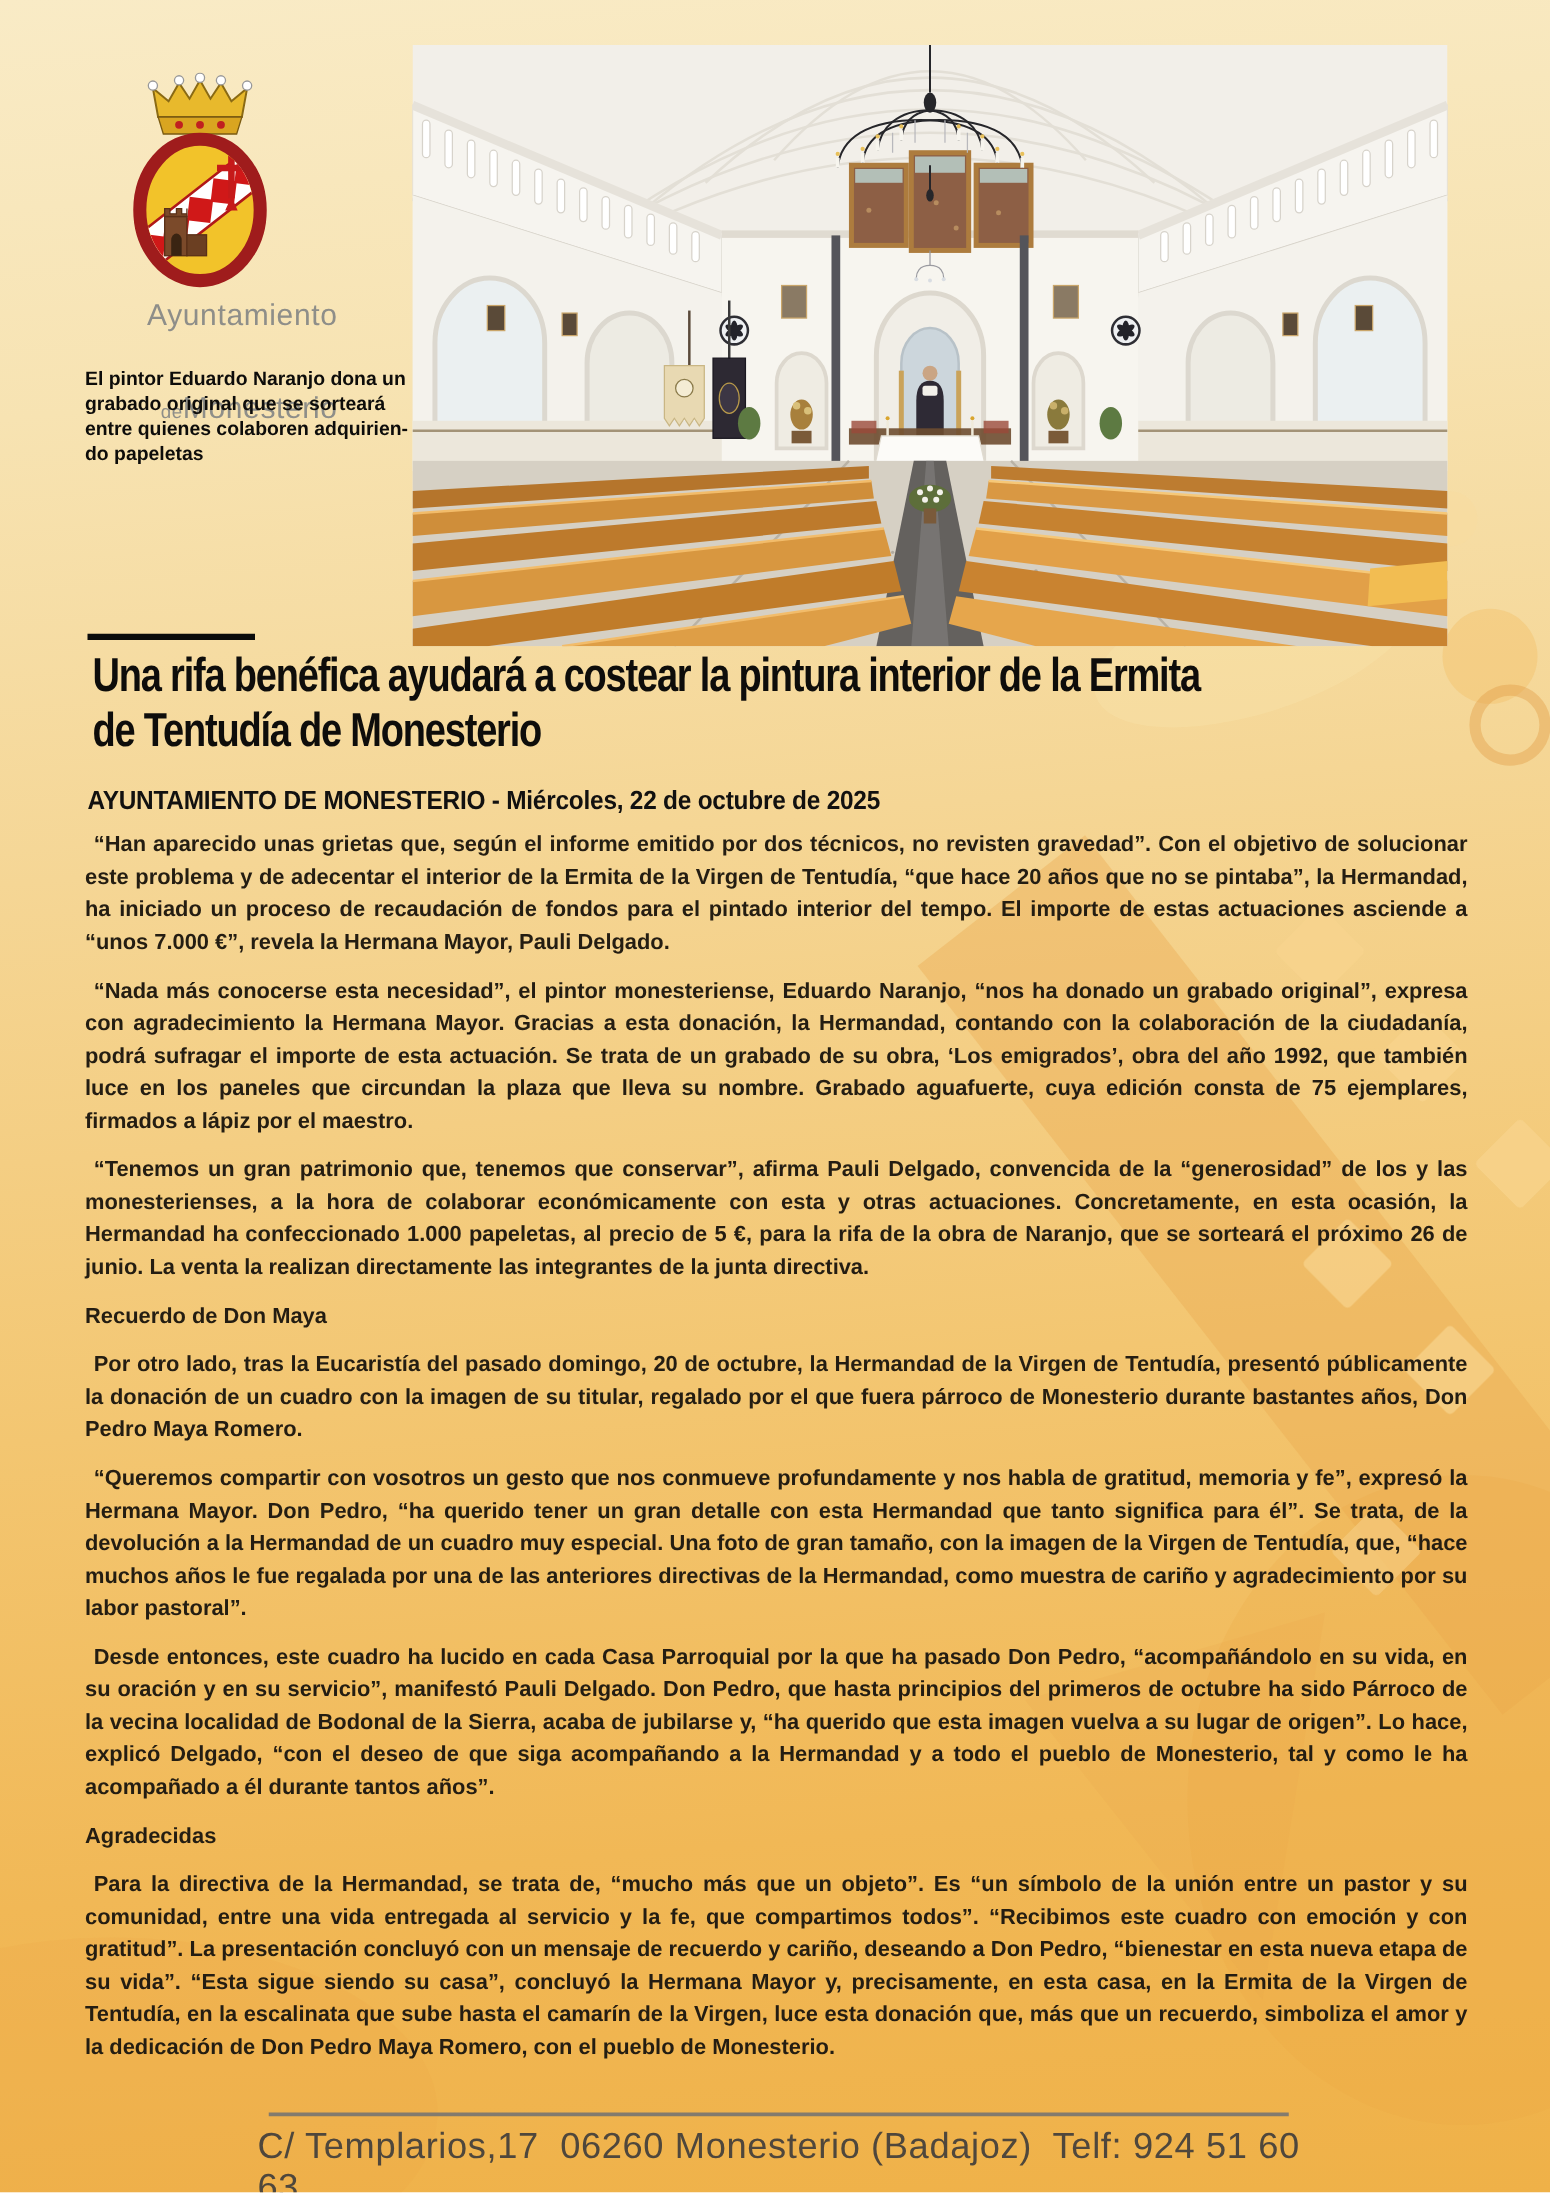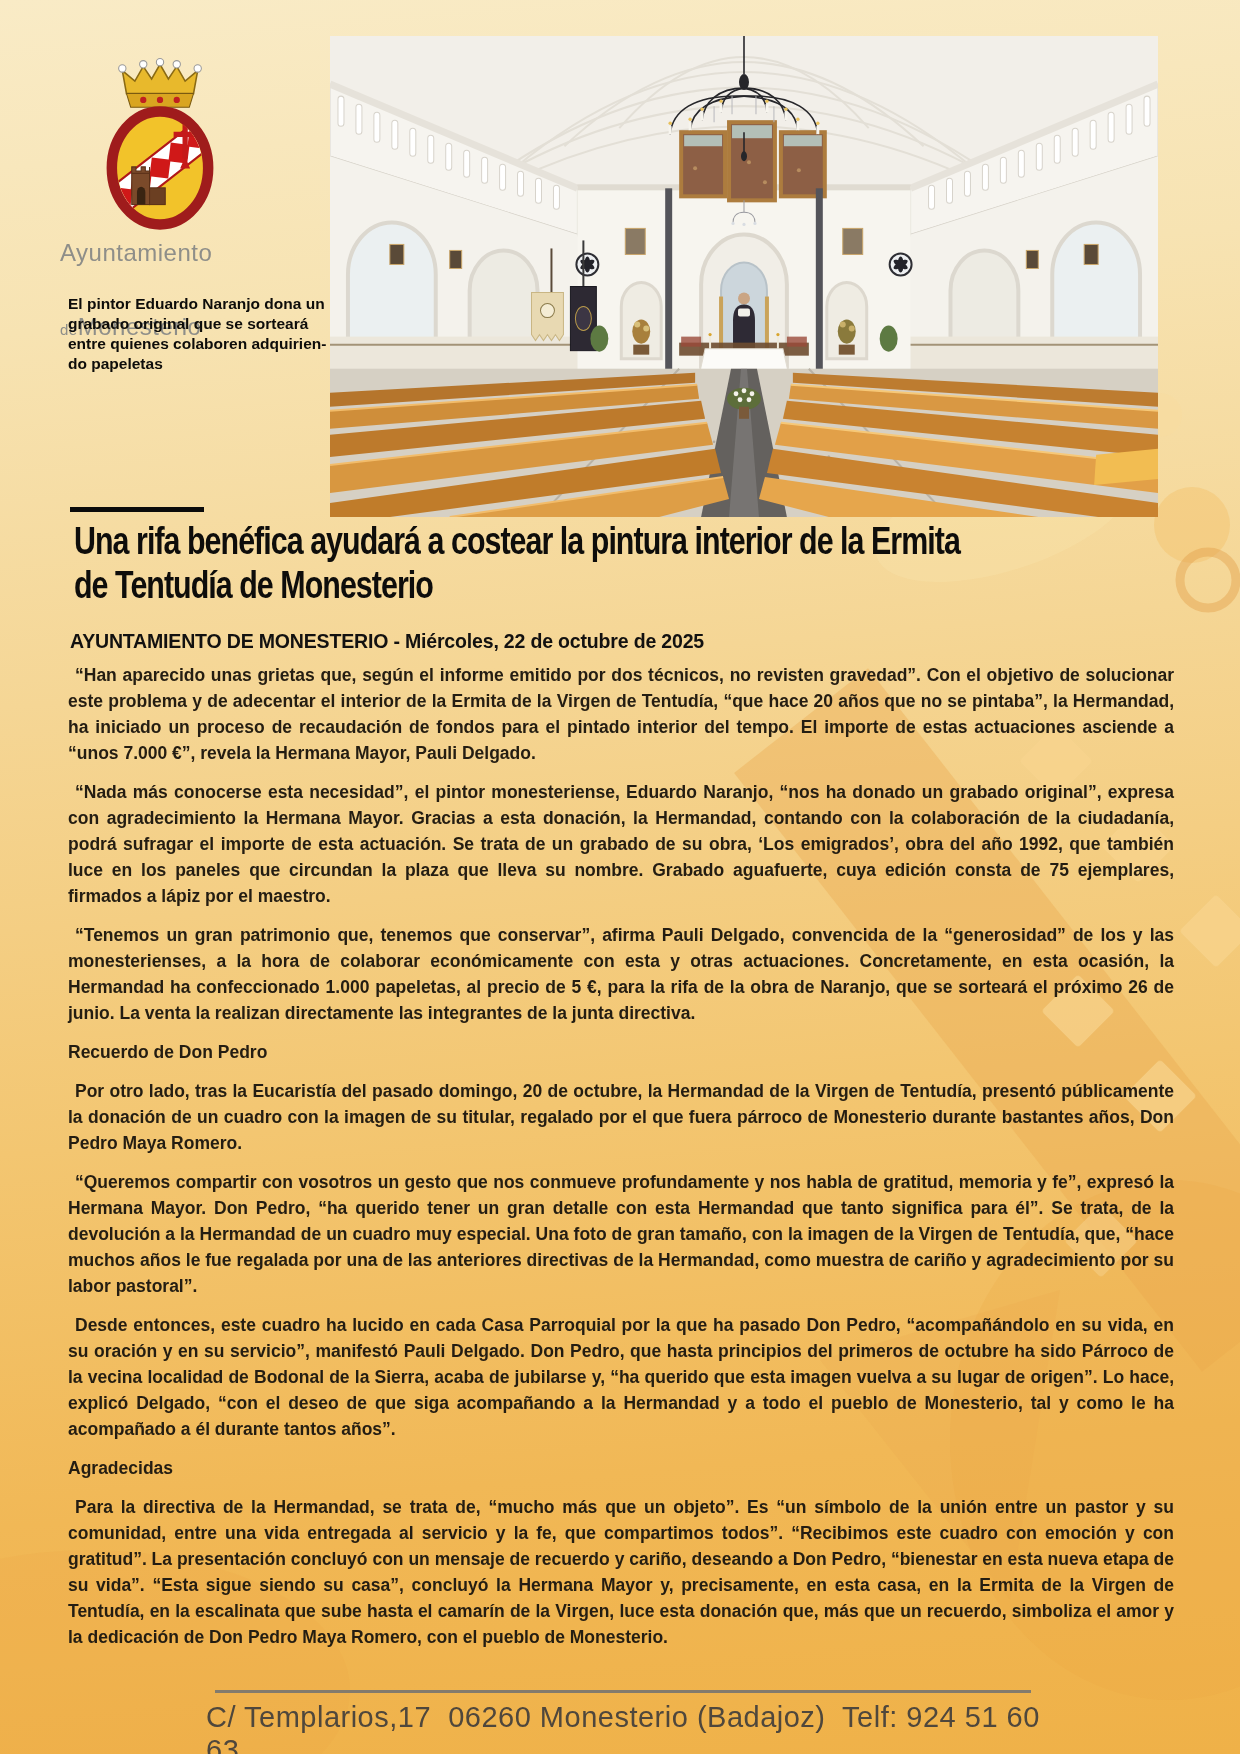--- a/index.html
+++ b/index.html
@@ -3,21 +3,21 @@
 <meta charset="utf-8">
 <style>
   html,body{margin:0;padding:0;}
   body{font-family:"Liberation Sans","DejaVu Sans",sans-serif;}
   .page{position:relative;width:1240px;height:1754px;overflow:hidden;
         background:linear-gradient(175deg,#f9ebc6 0%,#f7e3b2 18%,#f5d695 38%,#f3c671 62%,#f1b856 82%,#efb148 100%);}
   .abs{position:absolute;}
   .watermark{left:0;top:0;width:1240px;height:1754px;pointer-events:none;}
   
   .crest{left:95px;top:58px;width:130px;height:178px;}
-  .orgword{left:60px;top:240px;width:210px;text-align:left;color:#8e8e89;line-height:26px;}
+  .orgword{left:60px;top:240px;width:210px;text-align:right;color:#8e8e89;line-height:26px;}
   .orgword .l1{font-size:24px;letter-spacing:.5px;}
   .orgword .l2{font-size:24px;letter-spacing:.5px;margin-top:48px;}
   .orgword .de{font-size:15px;}
   
   .photo{left:330px;top:36px;width:828px;height:481px;}
   
   .caption{left:68px;width:268px;font-weight:bold;font-size:15.5px;line-height:20px;color:#0d0c0a;white-space:pre-line;}
   .cap1{top:294px;}
   .cap2{top:406px;}
   
@@ -365,21 +365,21 @@
 
   <div class="abs rule"></div>
   <h1 class="abs headline" style="margin:0;">Una rifa benéfica ayudará a costear la pintura interior de la Ermita
 de Tentudía de Monesterio</h1>
   <div class="abs dateline">AYUNTAMIENTO DE MONESTERIO - Miércoles, 22 de octubre de 2025</div>
 
   <div class="abs bodycol">
     <p class="para">“Han aparecido unas grietas que, según el informe emitido por dos técnicos, no revisten gravedad”. Con el objetivo de solucionar este problema y de adecentar el interior de la Ermita de la Virgen de Tentudía, “que hace 20 años que no se pintaba”, la Hermandad, ha iniciado un proceso de recaudación de fondos para el pintado interior del tempo. El importe de estas actuaciones asciende a “unos 7.000 €”, revela la Hermana Mayor, Pauli Delgado.</p>
     <p class="para">“Nada más conocerse esta necesidad”, el pintor monesteriense, Eduardo Naranjo, “nos ha donado un grabado original”, expresa con agradecimiento la Hermana Mayor. Gracias a esta donación, la Hermandad, contando con la colaboración de la ciudadanía, podrá sufragar el importe de esta actuación. Se trata de un grabado de su obra, ‘Los emigrados’, obra del año 1992, que también luce en los paneles que circundan la plaza que lleva su nombre. Grabado aguafuerte, cuya edición consta de 75 ejemplares, firmados a lápiz por el maestro.</p>
     <p class="para">“Tenemos un gran patrimonio que, tenemos que conservar”, afirma Pauli Delgado, convencida de la “generosidad” de los y las monesterienses, a la hora de colaborar económicamente con esta y otras actuaciones. Concretamente, en esta ocasión, la Hermandad ha confeccionado 1.000 papeletas, al precio de 5 €, para la rifa de la obra de Naranjo, que se sorteará el próximo 26 de junio. La venta la realizan directamente las integrantes de la junta directiva.</p>
-    <p class="subhead">Recuerdo de Don Pedro</p>
+    <p class="subhead">Recuerdo de Don Maya</p>
     <p class="para">Por otro lado, tras la Eucaristía del pasado domingo, 20 de octubre, la Hermandad de la Virgen de Tentudía, presentó públicamente la donación de un cuadro con la imagen de su titular, regalado por el que fuera párroco de Monesterio durante bastantes años, Don Pedro Maya Romero.</p>
     <p class="para">“Queremos compartir con vosotros un gesto que nos conmueve profundamente y nos habla de gratitud, memoria y fe”, expresó la Hermana Mayor.  Don Pedro, “ha querido tener un gran detalle con esta Hermandad que tanto significa para él”. Se trata, de la devolución a la Hermandad de un cuadro muy especial. Una foto de gran tamaño, con la imagen de la Virgen de Tentudía, que, “hace muchos años le fue regalada por una de las anteriores directivas de la Hermandad, como muestra de cariño y agradecimiento por su labor pastoral”.</p>
     <p class="para">Desde entonces, este cuadro ha lucido en cada Casa Parroquial por la que ha pasado Don Pedro, “acompañándolo en su vida, en su oración y en su servicio”, manifestó Pauli Delgado. Don Pedro, que hasta principios del primeros de octubre ha sido Párroco de la vecina localidad de Bodonal de la Sierra, acaba de jubilarse y, “ha querido que esta imagen vuelva a su lugar de origen”. Lo hace, explicó Delgado, “con el deseo de que siga acompañando a la Hermandad y a todo el pueblo de Monesterio, tal y como le ha acompañado a él durante tantos años”.</p>
     <p class="subhead">Agradecidas</p>
     <p class="para">Para la directiva de la Hermandad, se trata de, “mucho más que un objeto”. Es “un símbolo de la unión entre un pastor y su comunidad, entre una vida entregada al servicio y la fe, que compartimos todos”. “Recibimos este cuadro con emoción y con gratitud”. La presentación concluyó con un mensaje de recuerdo y cariño, deseando a Don Pedro, “bienestar en esta nueva etapa de su vida”. “Esta sigue siendo su casa”, concluyó la Hermana Mayor y, precisamente, en esta casa, en la Ermita de la Virgen de Tentudía, en la escalinata que sube hasta el camarín de la Virgen, luce esta donación que, más que un recuerdo, simboliza el amor y la dedicación de Don Pedro Maya Romero, con el pueblo de Monesterio.</p>
   </div>
 
   <div class="abs footrule"></div>
   <div class="abs footer">C/ Templarios,17  06260 Monesterio (Badajoz)  Telf: 924 51 60 63</div>
 

